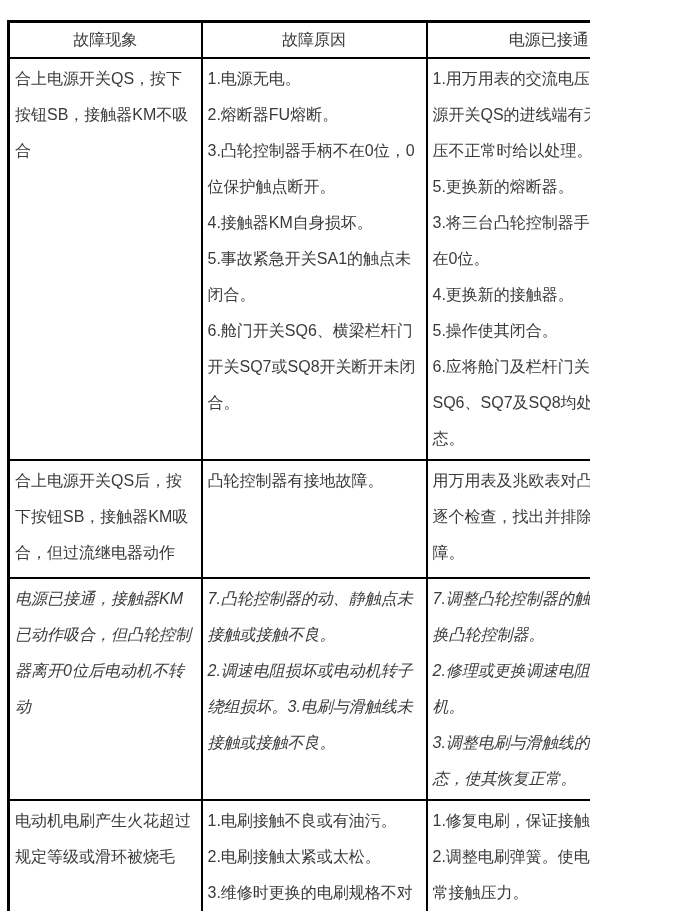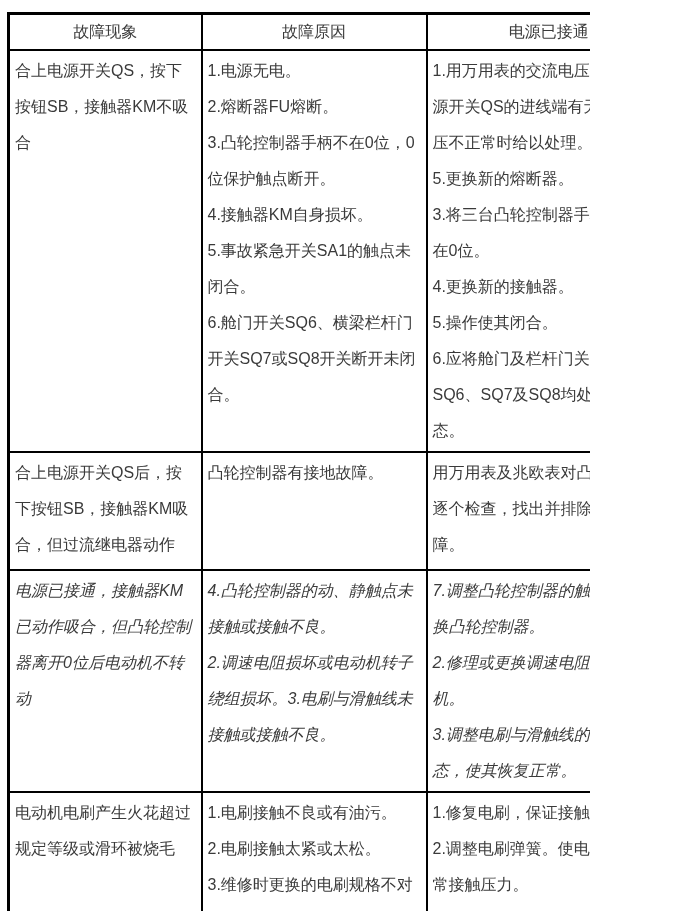--- a/index.html
+++ b/index.html
@@ -5,21 +5,21 @@
   html, body {
     margin: 0;
     padding: 0;
     background: #ffffff;
     font-family: "Liberation Sans", "DejaVu Sans", sans-serif;
   }
   .page {
     width: 590px;
     height: 911px;
     box-sizing: border-box;
-    padding: 12px 7px 5px 7px;
+    padding: 20px 7px 5px 7px;
     background: #ffffff;
     overflow: hidden;
   }
   table.fault-table {
     border-collapse: collapse;
     table-layout: fixed;
     width: 663px;
     border: 3px solid #000000;
   }
   table.fault-table th,
@@ -101,21 +101,21 @@
           </td>
           <td>
             <p>用万用表及兆欧表对凸轮控制器逐个检查，找出并排除接地故障。</p>
           </td>
         </tr>
         <tr style="height: 216px; font-style: italic;">
           <td>
             <p>电源已接通，接触器KM已动作吸合，但凸轮控制器离开0位后电动机不转动</p>
           </td>
           <td>
-            <p>4.凸轮控制器的动、静触点未接触或接触不良。</p>
+            <p>7.凸轮控制器的动、静触点未接触或接触不良。</p>
             <p>2.调速电阻损坏或电动机转子绕组损坏。3.电刷与滑触线未接触或接触不良。</p>
           </td>
           <td>
             <p>7.调整凸轮控制器的触点，或更换凸轮控制器。</p>
             <p>2.修理或更换调速电阻或电动机。</p>
             <p>3.调整电刷与滑触线的接触状态，使其恢复正常。</p>
           </td>
         </tr>
         <tr style="height: 146px;">
           <td>

